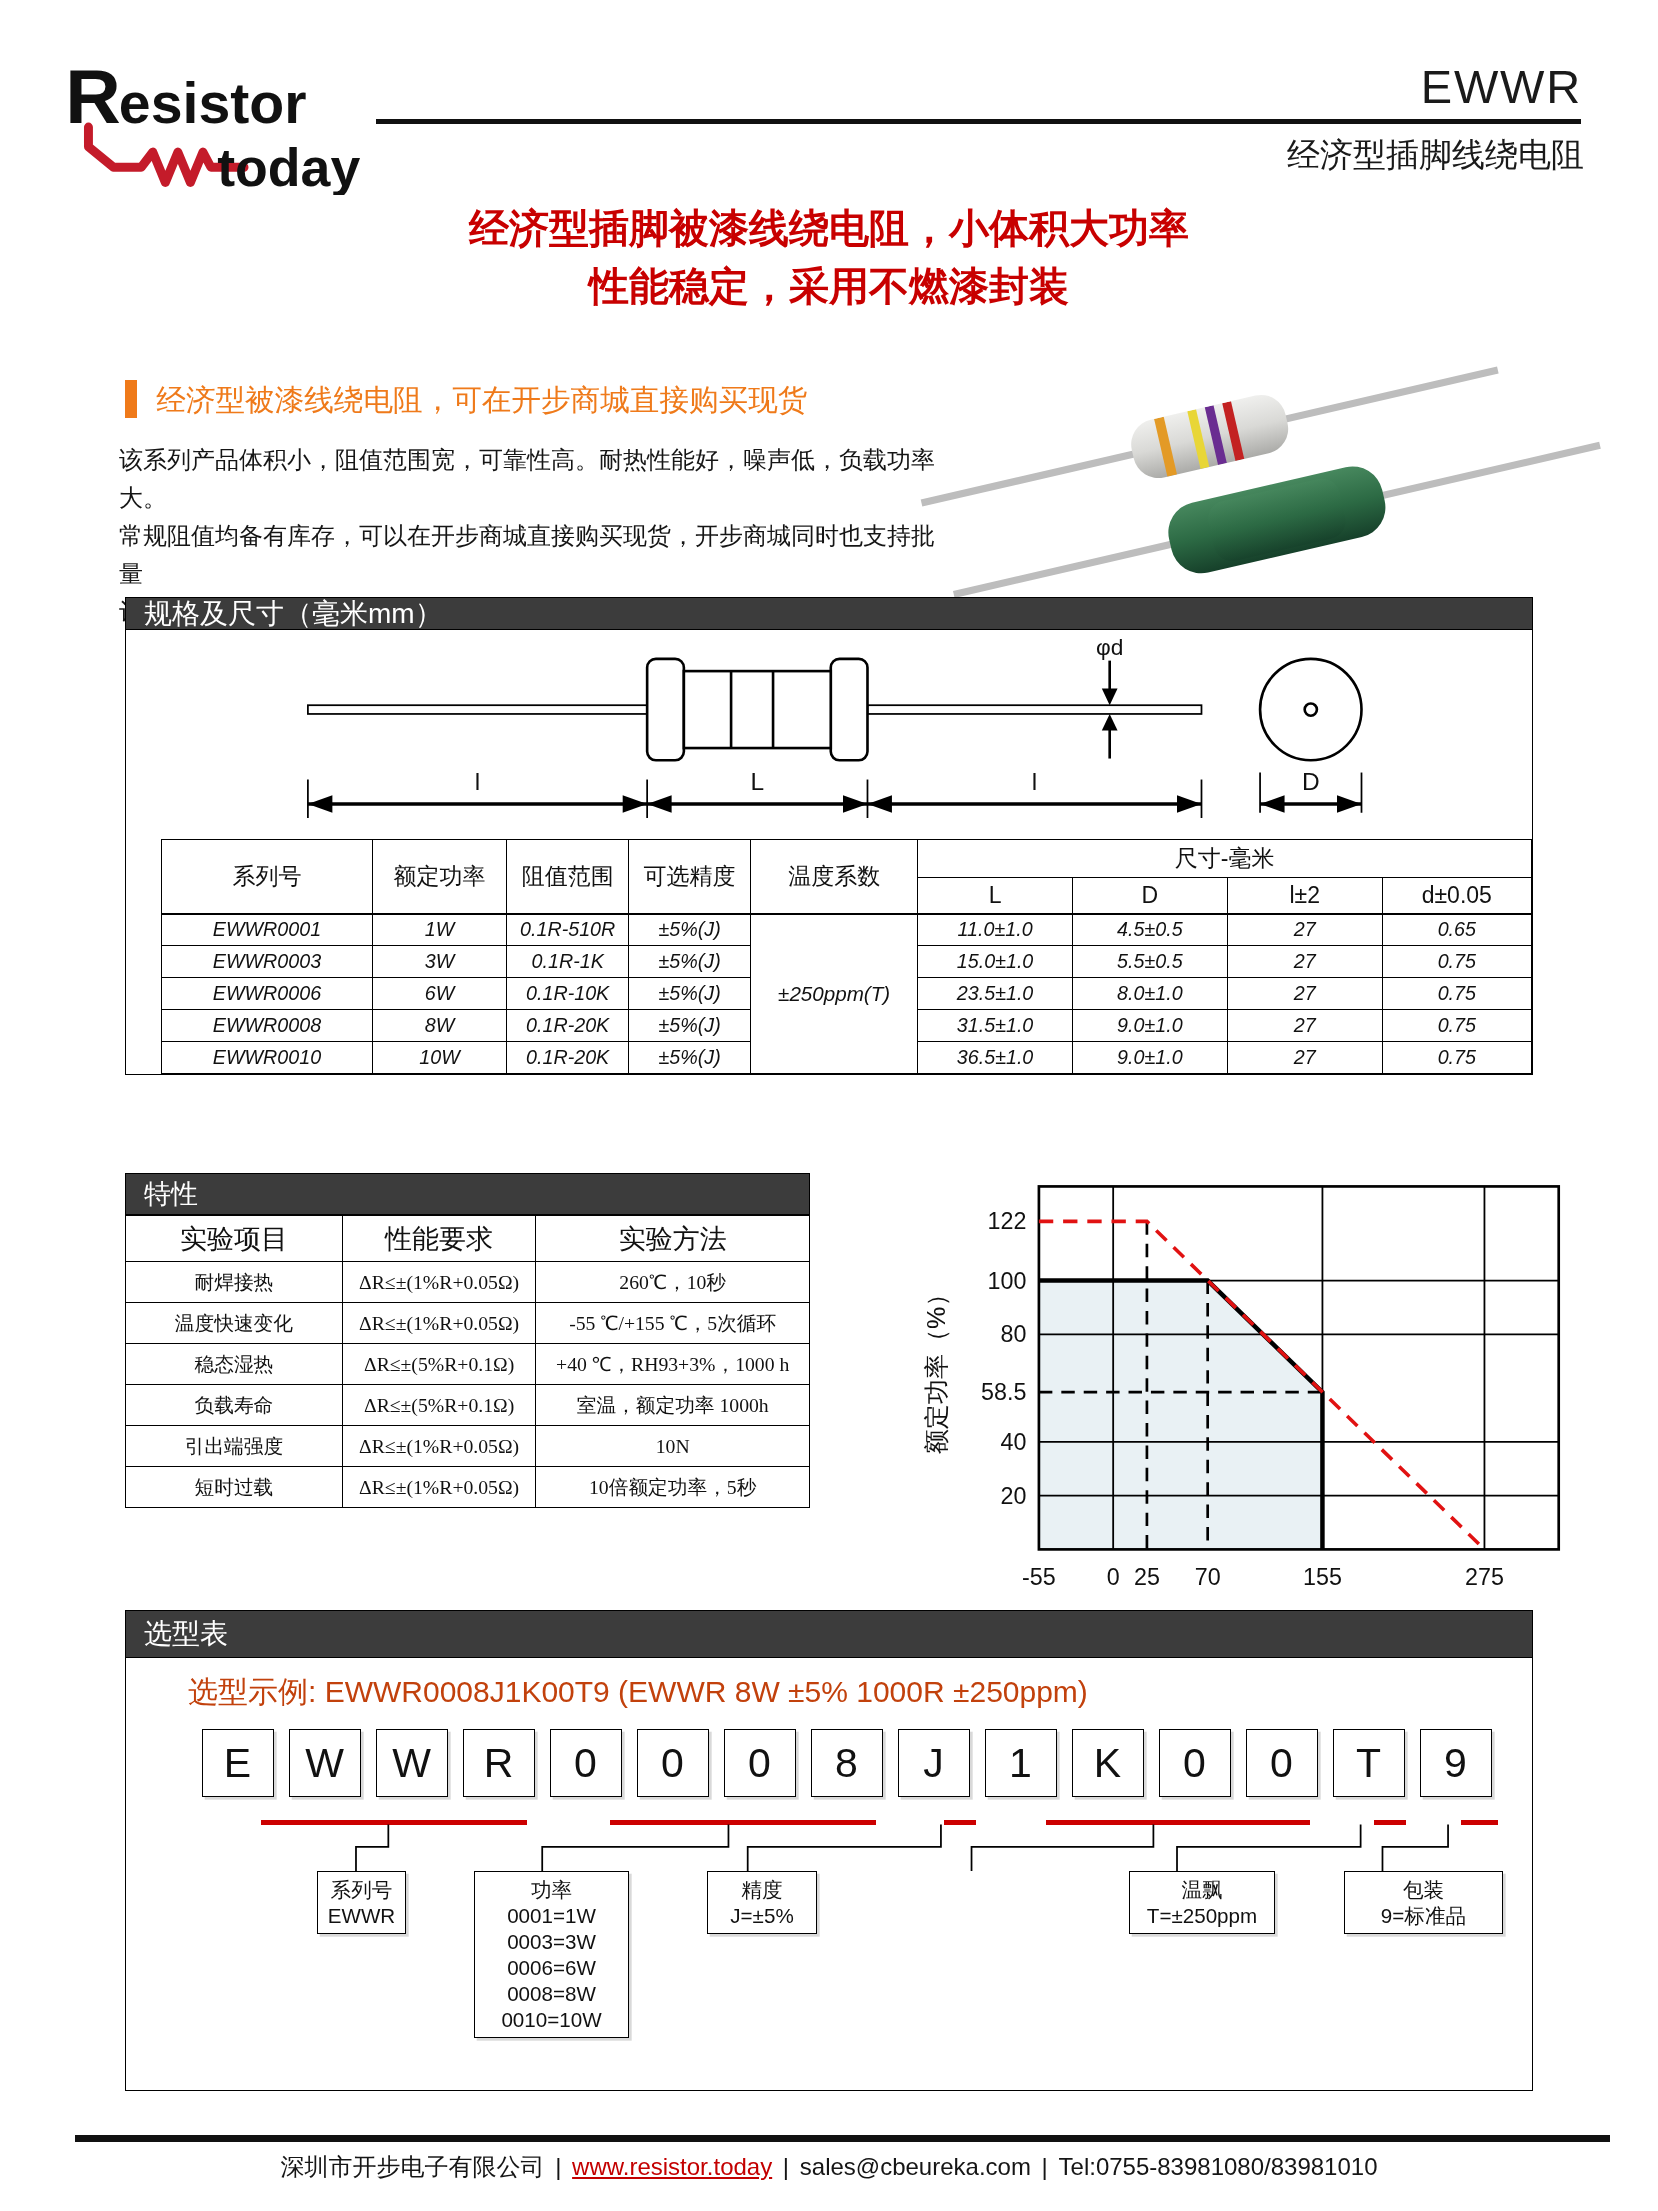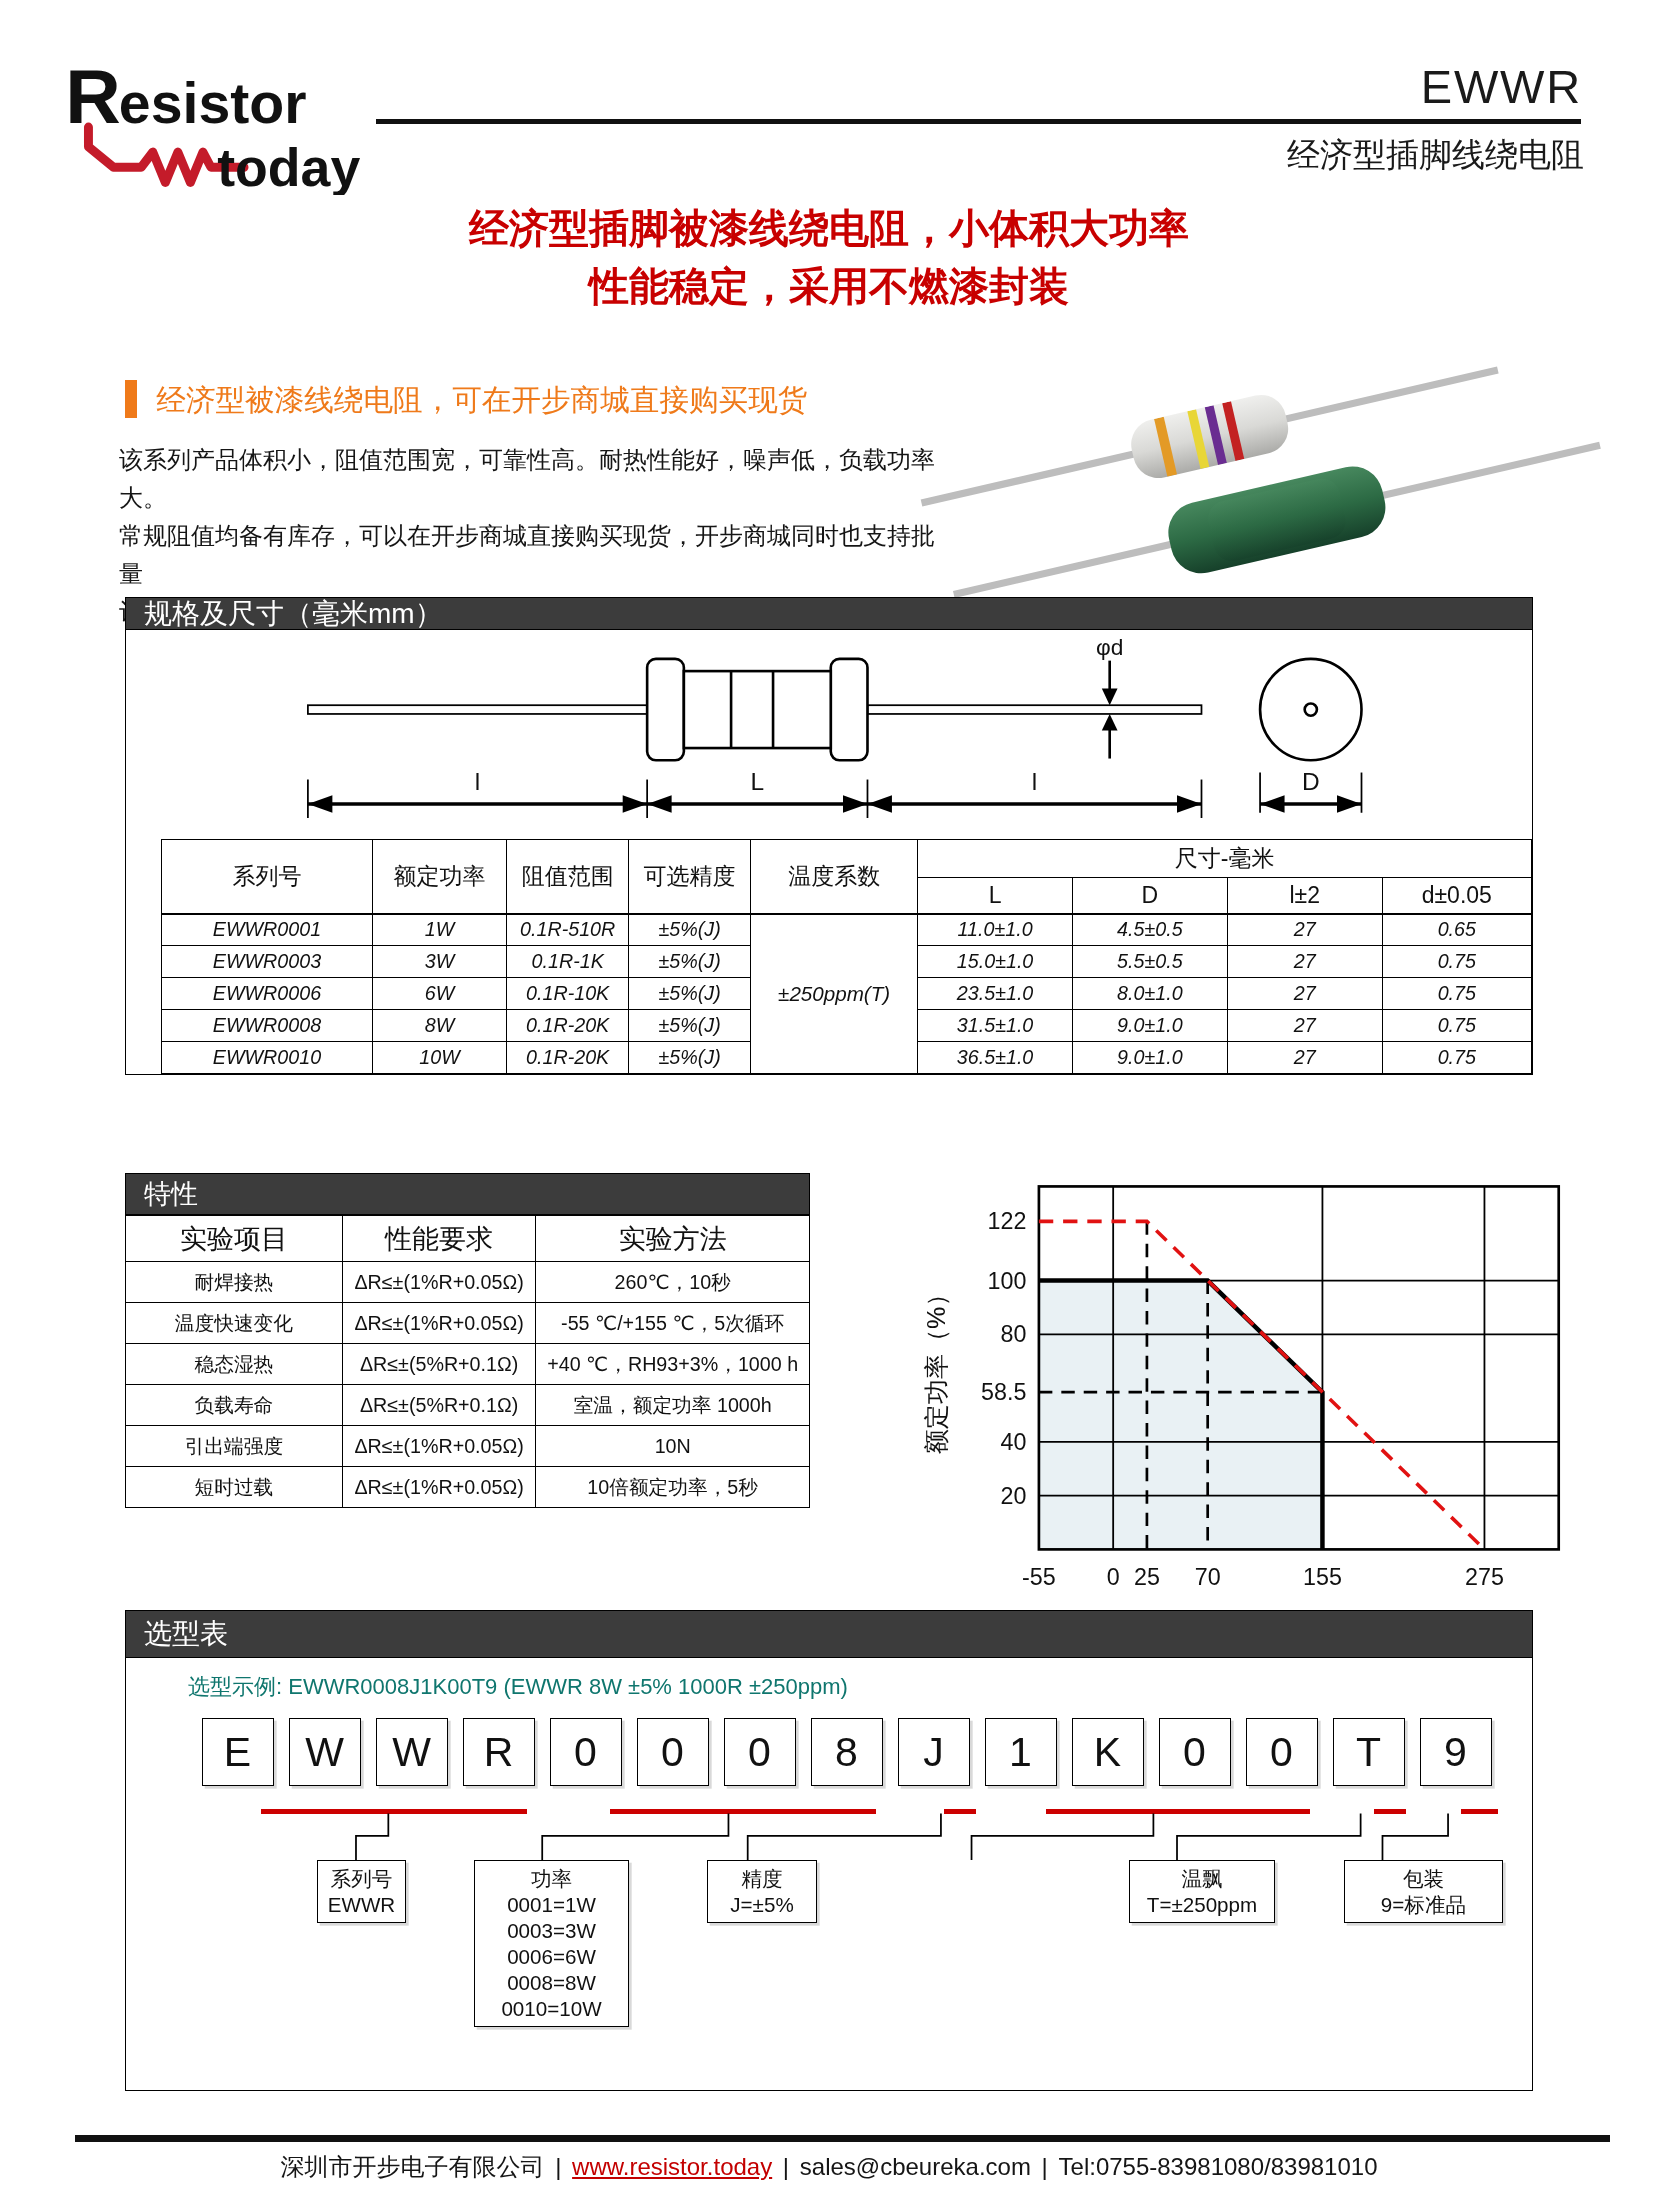--- a/index.html
+++ b/index.html
@@ -39,33 +39,33 @@
   table.spec th { font-size:23px; font-weight:normal; }
   table.spec thead tr.h1 th { height:38px; }
   table.spec thead tr.h2 th { height:36px; }
   table.spec thead { border-bottom:2.7px solid #000; }
   table.spec tbody td { height:32px; font-size:19.7px;font-style:italic; }
   table.spec td.tc { font-size:20.6px; }
 
   
   .sec-char { position:absolute; left:125px; top:1173px; width:685px; }
   .sec-char .sec-bar { height:42px; font-size:27px; }
-  table.char { width:100%; border-collapse:collapse; table-layout:fixed; }
+  table.char { width:100%; border-collapse:collapse; table-layout:fixed;font-family:Liberation Serif, serif; }
   table.char th, table.char td { border:1.8px solid #000; text-align:center; vertical-align:middle; }
   table.char th { height:46px; font-size:27px; font-weight:normal; }
   table.char td { height:41px; font-size:19.7px; }
 
   .chart-svg { position:absolute; left:900px; top:1155px; width:708px; height:502px;
                font-family:"Liberation Sans","DejaVu Sans",sans-serif; }
 
   
   .sec-sel { position:absolute; left:125px; top:1610px; width:1408px; }
   .sec-sel .sec-bar { height:48px; }
   .sec-sel .sec-body { height:433px; position:relative; }
-  .sel-example { padding:14.3px 0 0 27px; font-size:22px; color:#0f766e; }
+  .sel-example { padding:14.3px 0 0 27px; font-size:30px; color:#c2410c; }
   .pn-row { display:flex; justify-content:center; gap:15px; margin-top:16px; }
   .pn-char { width:72px; height:68px; border:1.8px solid #000; box-shadow:2.7px 2.7px 0 rgba(0,0,0,.15);
              display:flex; align-items:center; justify-content:center; font-size:41px; background:#fff; }
   .map-region { position:relative; margin-top:23px; height:273px; }
   .redline { position:absolute; top:0; height:4.5px; background:#cc0000; }
   .conn-svg { position:absolute; left:0; top:0; width:100%; height:100%; }
   .desc-box { position:absolute; top:51px; border:1.8px solid #000; background:#fff;
               box-shadow:2.7px 2.7px 0 rgba(0,0,0,.15); text-align:center; font-size:20.6px;
               line-height:26px; padding:4.5px 1.8px; }
 

